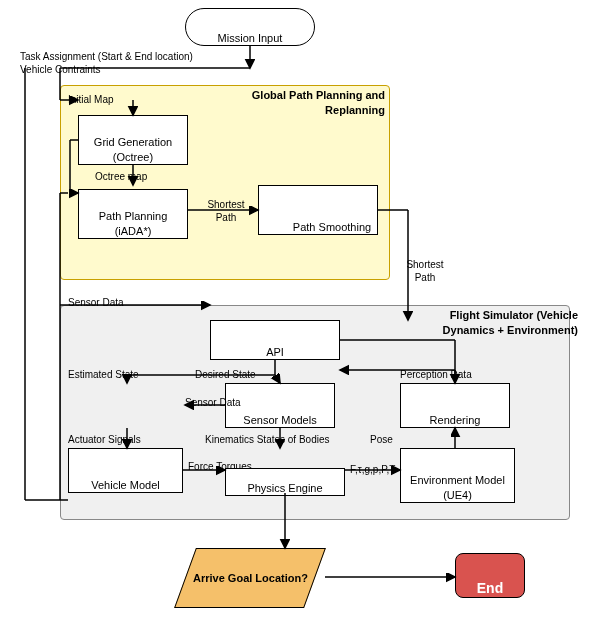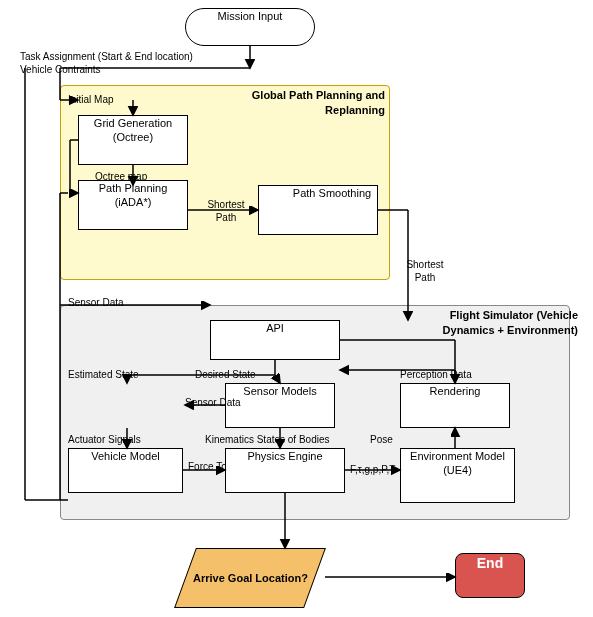--- a/index.html
+++ b/index.html
@@ -16,21 +16,21 @@
       position: relative;
       width: 593px;
       height: 617px;
     }
     
     .box {
       position: absolute;
       background: #fff;
       border: 1.5px solid #000;
       display: flex;
-      align-items: flex-start;
+      align-items: flex-end;
       justify-content: center;
       text-align: center;
       font-size: 11px;
       font-weight: normal;
       line-height: 1.3;
     }
     .box-rounded {
       border-radius: 20px;
     }
     .box-diamond-container {
@@ -132,21 +132,21 @@
 Vehicle Contraints</div>
 
   <div class="label" style="left:68px; top:93px;">Initial Map</div>
 
   <div class="box" style="left:78px; top:115px; width:110px; height:50px;">
     <span>Grid Generation<br>(Octree)</span>
   </div>
 
   <div class="label" style="left:95px; top:170px;">Octree map</div>
 
-  <div class="box" style="left:78px; top:180px; width:110px; height:50px;">
+  <div class="box" style="left:78px; top:189px; width:110px; height:50px;">
     <span>Path Planning<br>(iADA*)</span>
   </div>
 
   <div class="label" style="left:196px; top:198px; width:60px;">Shortest
 Path</div>
 
   <div class="box" style="left:258px; top:185px; width:120px; height:50px;padding-left:28px;">
     <span>Path Smoothing</span>
   </div>
 
@@ -183,21 +183,21 @@
 
   <div class="label" style="left:370px; top:433px;">Pose</div>
 
   <div class="box" style="left:68px; top:448px; width:115px; height:45px;">
     <span>Vehicle Model</span>
   </div>
 
   <div class="label" style="left:188px; top:460px;">Force
 Torques</div>
 
-  <div class="box" style="left:225px; top:448px; width:120px; height:45px;">
+  <div class="box" style="left:225px; top:468px; width:120px; height:28px;">
     <span>Physics Engine</span>
   </div>
 
   <div class="label" style="left:350px; top:463px;">F,τ,g,p,P,T</div>
 
   <div class="box" style="left:400px; top:448px; width:115px; height:55px;">
     <span>Environment Model<br>(UE4)</span>
   </div>
 
   <div class="box-diamond-container" style="position:absolute; left:175px; top:548px; width:150px; height:60px;">

